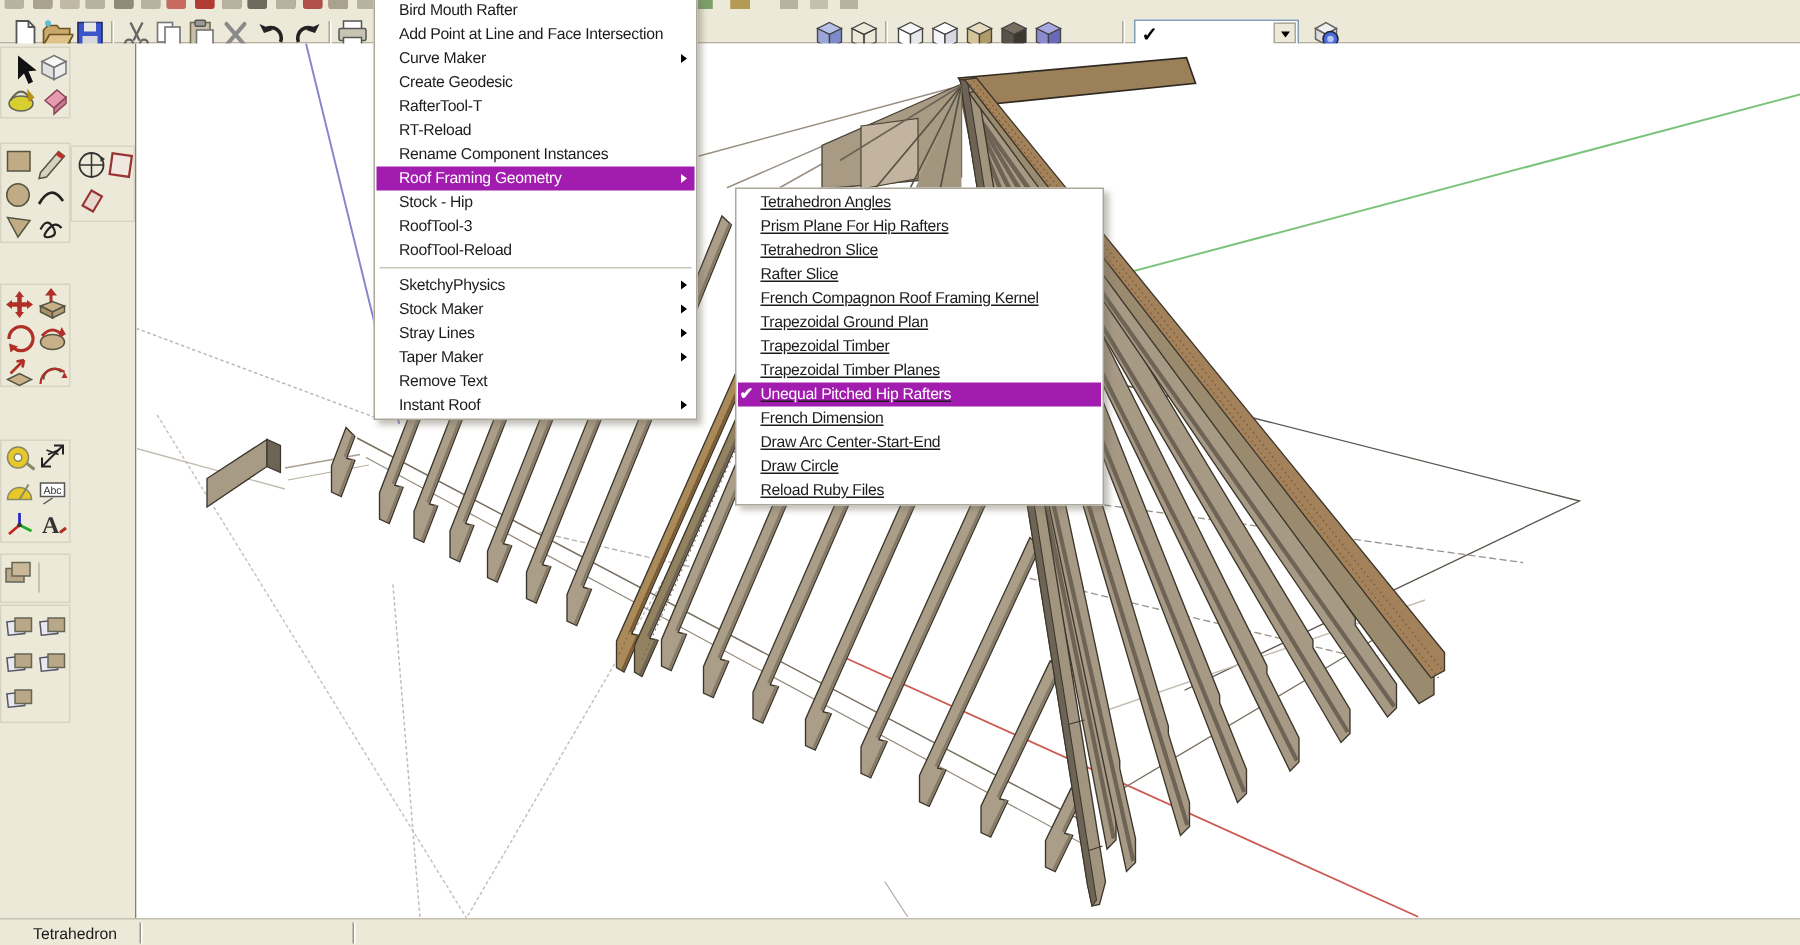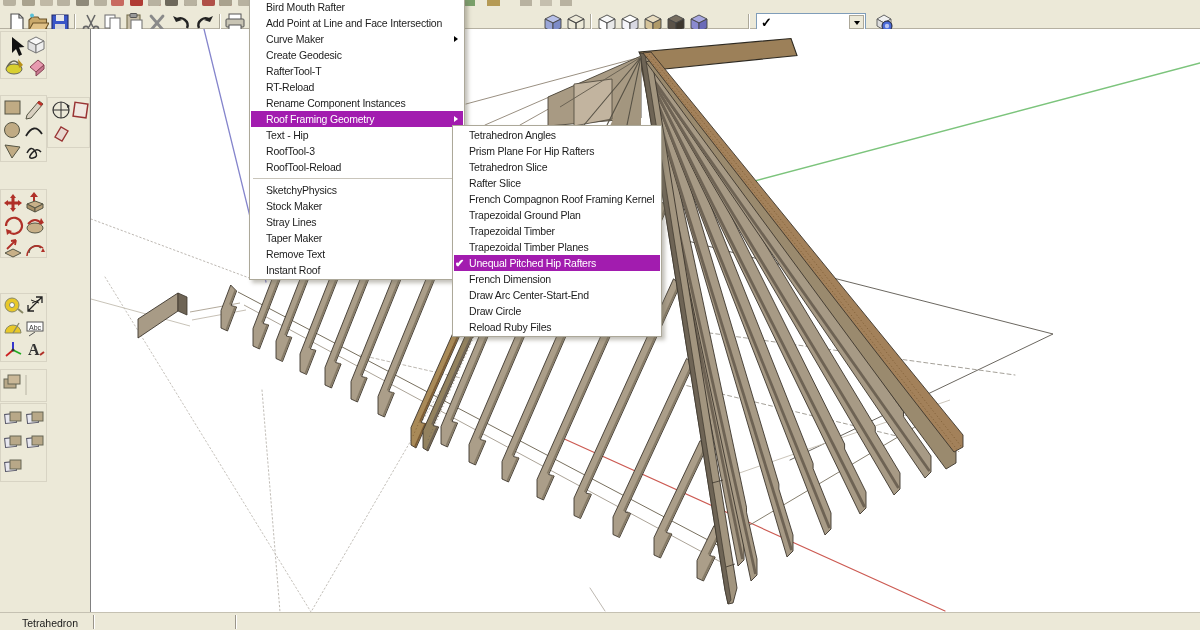--- a/index.html
+++ b/index.html
@@ -462,33 +462,33 @@
 
 <div class="menu" style="left:249px;top:-3px;width:216px;">
  <div class="mi">Bird Mouth Rafter</div>
  <div class="mi">Add Point at Line and Face Intersection</div>
  <div class="mi">Curve Maker<span class="arr"></span></div>
  <div class="mi">Create Geodesic</div>
  <div class="mi">RafterTool-T</div>
  <div class="mi">RT-Reload</div>
  <div class="mi">Rename Component Instances</div>
  <div class="mi sel">Roof Framing Geometry<span class="arr"></span></div>
- <div class="mi">Text - Hip</div>
+ <div class="mi">Stock - Hip</div>
  <div class="mi">RoofTool-3</div>
  <div class="mi">RoofTool-Reload</div>
  <div class="msep"></div>
  <div class="mi">SketchyPhysics<span class="arr"></span></div>
  <div class="mi">Stock Maker<span class="arr"></span></div>
  <div class="mi">Stray Lines<span class="arr"></span></div>
  <div class="mi">Taper Maker<span class="arr"></span></div>
  <div class="mi">Remove Text</div>
  <div class="mi">Instant Roof<span class="arr"></span></div>
 </div>
 
-<div class="menu" style="left:452px;top:125px;width:210px;">
+<div class="menu" style="left:490px;top:125px;width:246px;text-decoration:underline;">
  <div class="mi">Tetrahedron Angles</div>
  <div class="mi">Prism Plane For Hip Rafters</div>
  <div class="mi">Tetrahedron Slice</div>
  <div class="mi">Rafter Slice</div>
  <div class="mi">French Compagnon Roof Framing Kernel</div>
  <div class="mi">Trapezoidal Ground Plan</div>
  <div class="mi">Trapezoidal Timber</div>
  <div class="mi">Trapezoidal Timber Planes</div>
  <div class="mi sel"><span class="chk">✔</span>Unequal Pitched Hip Rafters</div>
  <div class="mi">French Dimension</div>

